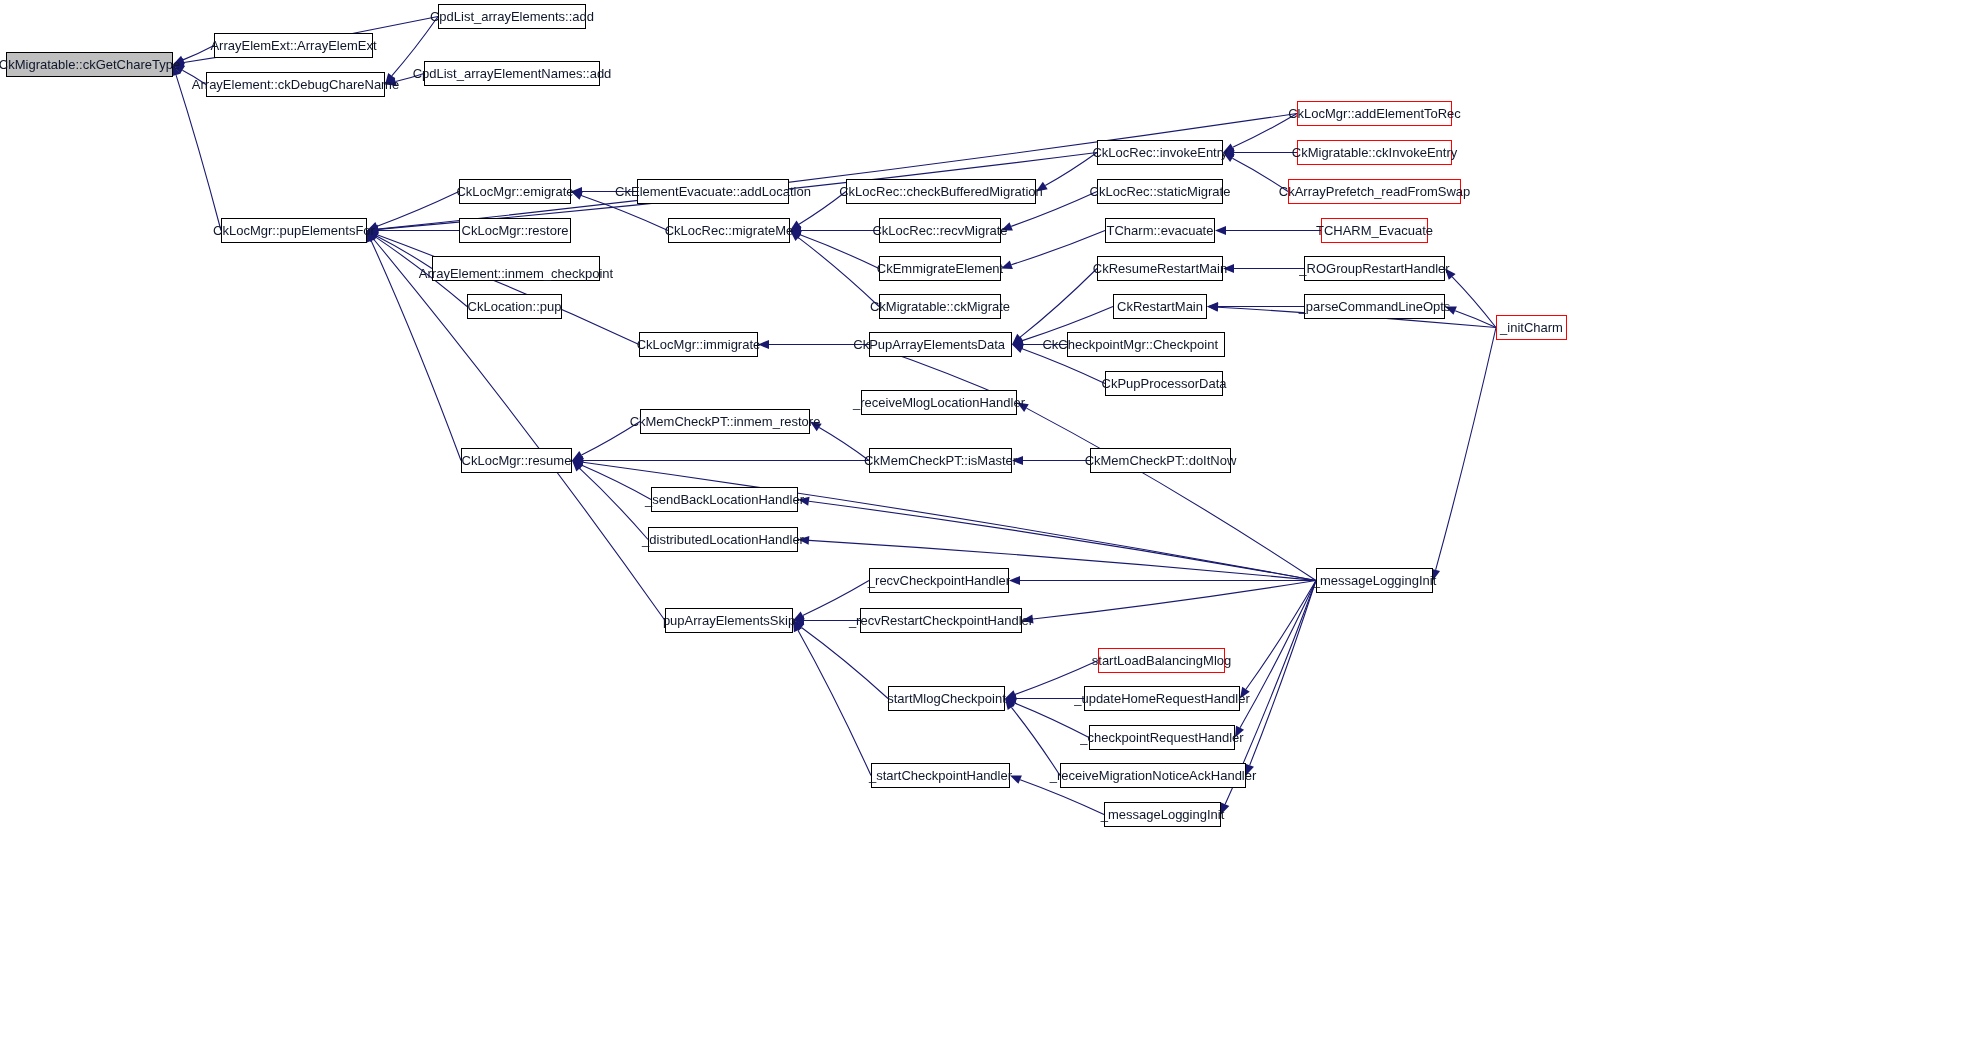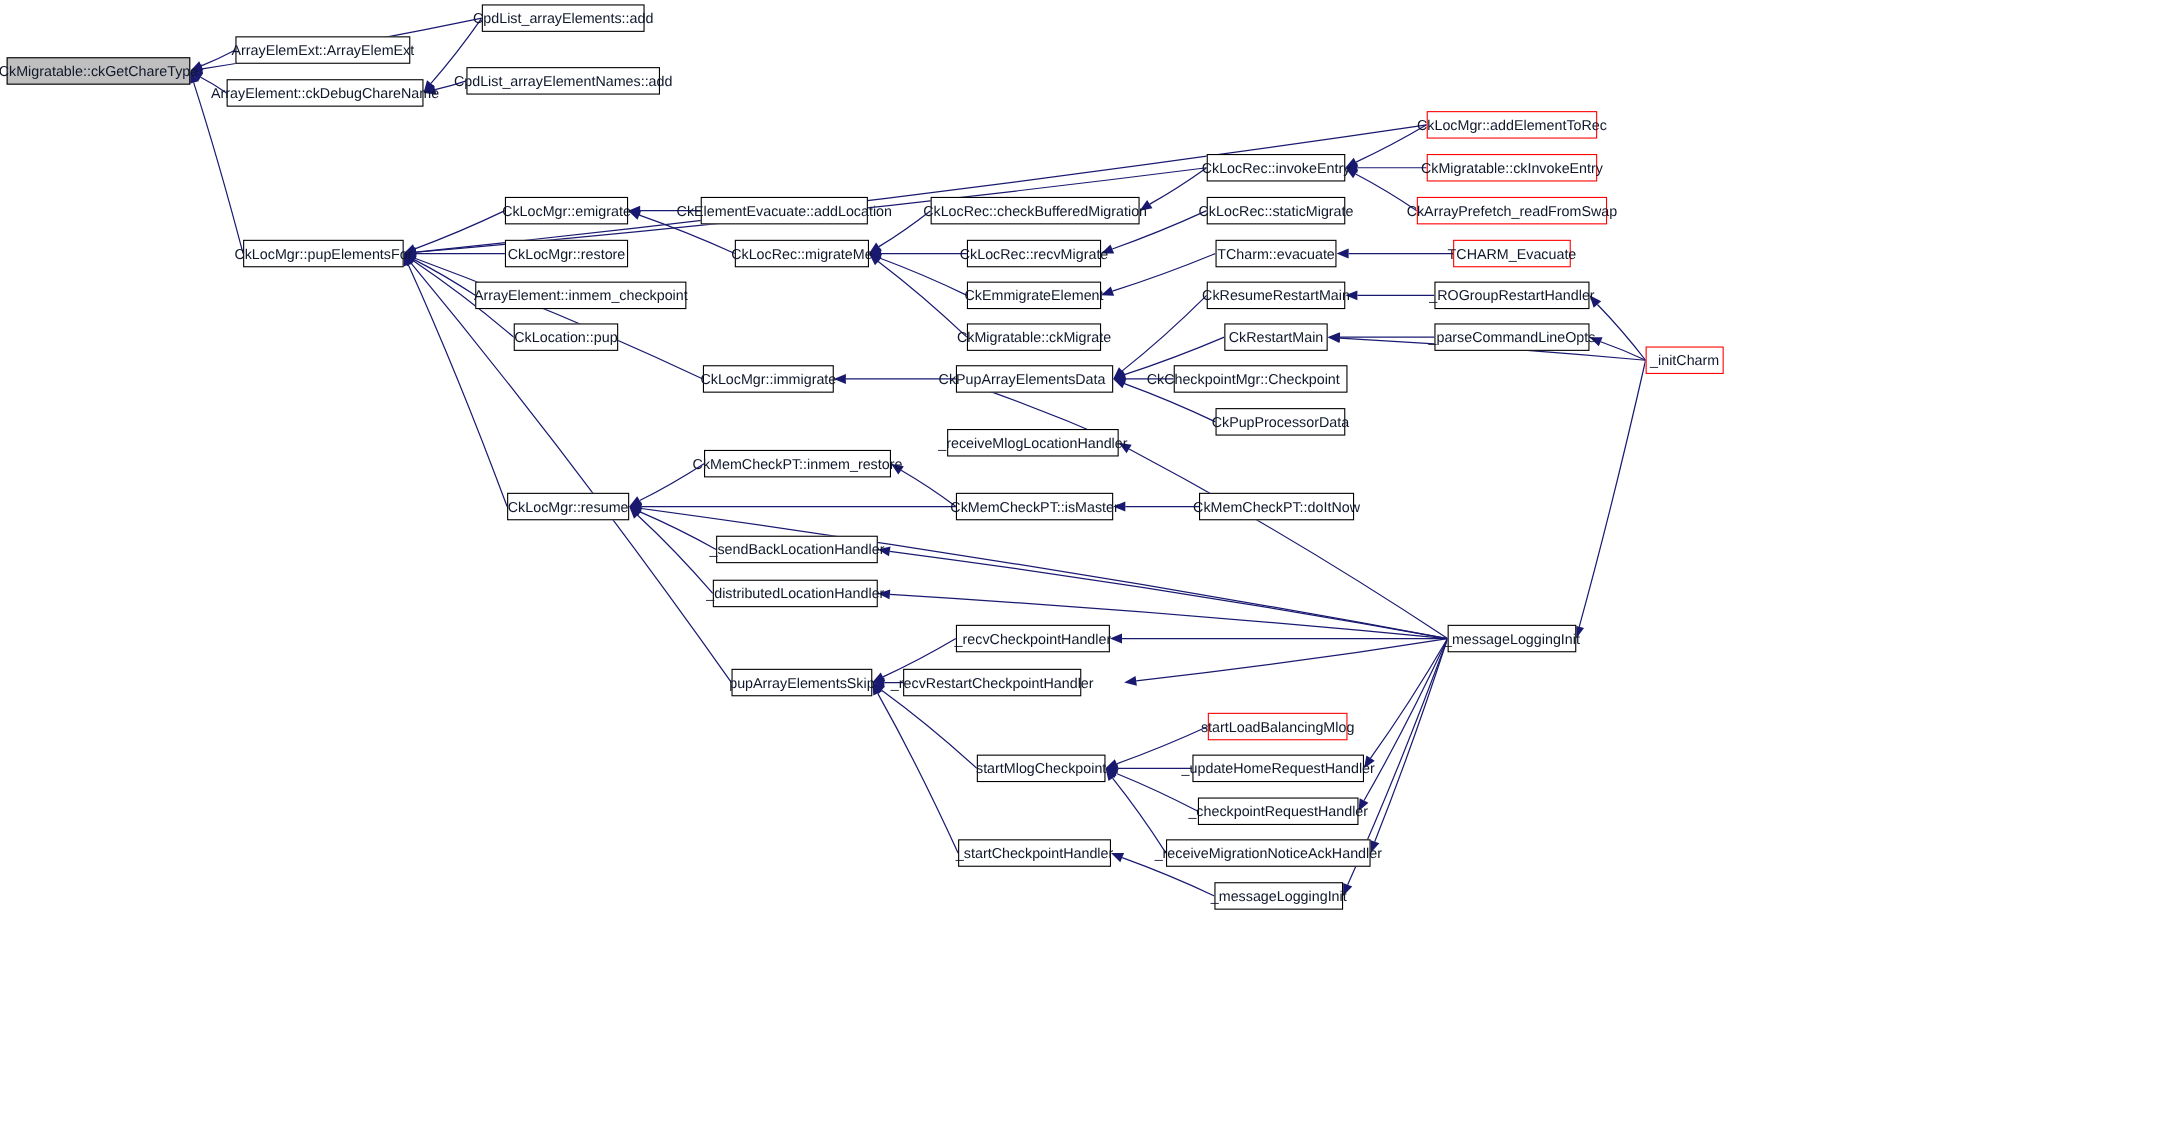--- a/index.html
+++ b/index.html
@@ -367,21 +367,21 @@
       </div>
       <div class="node" style="left: 879px; top: 218px; width: 122px;">
         <span class="node-label">CkLocRec::recvMigrate</span>
       </div>
       <div class="node" style="left: 1105px; top: 218px; width: 110px;">
         <span class="node-label">TCharm::evacuate</span>
       </div>
       <div class="node red" style="left: 1321px; top: 218px; width: 107px;">
         <span class="node-label">TCHARM_Evacuate</span>
       </div>
-      <div class="node" style="left: 432px; top: 256px; width: 192px;">
+      <div class="node" style="left: 432px; top: 256px; width: 168px; align-items: flex-end;">
         <span class="node-label">ArrayElement::inmem_checkpoint</span>
       </div>
       <div class="node" style="left: 879px; top: 256px; width: 122px;">
         <span class="node-label">CkEmmigrateElement</span>
       </div>
       <div class="node" style="left: 1097px; top: 256px; width: 126px;">
         <span class="node-label">CkResumeRestartMain</span>
       </div>
       <div class="node" style="left: 1304px; top: 256px; width: 141px;">
         <span class="node-label">_ROGroupRestartHandler</span>
@@ -436,21 +436,21 @@
       </div>
       <div class="node" style="left: 1316px; top: 568px; width: 117px;">
         <span class="node-label">_messageLoggingInit</span>
       </div>
       <div class="node" style="left: 869px; top: 568px; width: 140px;">
         <span class="node-label">_recvCheckpointHandler</span>
       </div>
       <div class="node" style="left: 665px; top: 608px; width: 128px;">
         <span class="node-label">pupArrayElementsSkip</span>
       </div>
-      <div class="node" style="left: 821px; top: 608px; width: 162px;">
+      <div class="node" style="left: 860px; top: 608px; width: 162px;">
         <span class="node-label">_recvRestartCheckpointHandler</span>
       </div>
       <div class="node red" style="left: 1098px; top: 648px; width: 127px;">
         <span class="node-label">startLoadBalancingMlog</span>
       </div>
       <div class="node" style="left: 888px; top: 686px; width: 117px;">
         <span class="node-label">startMlogCheckpoint</span>
       </div>
       <div class="node" style="left: 1084px; top: 686px; width: 156px;">
         <span class="node-label">_updateHomeRequestHandler</span>

